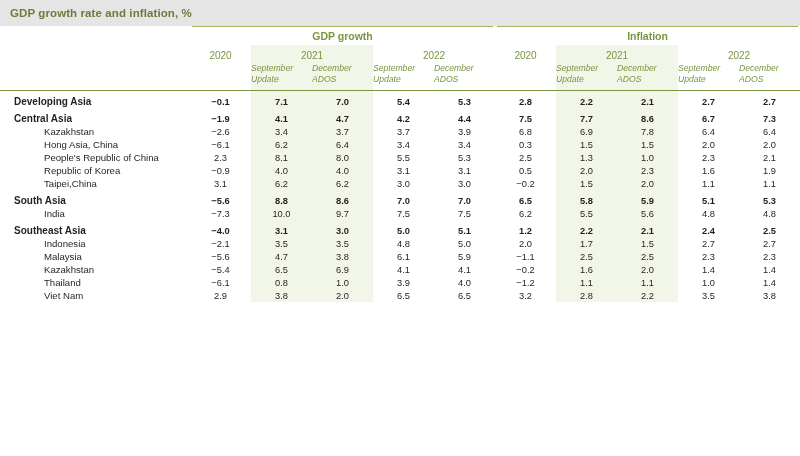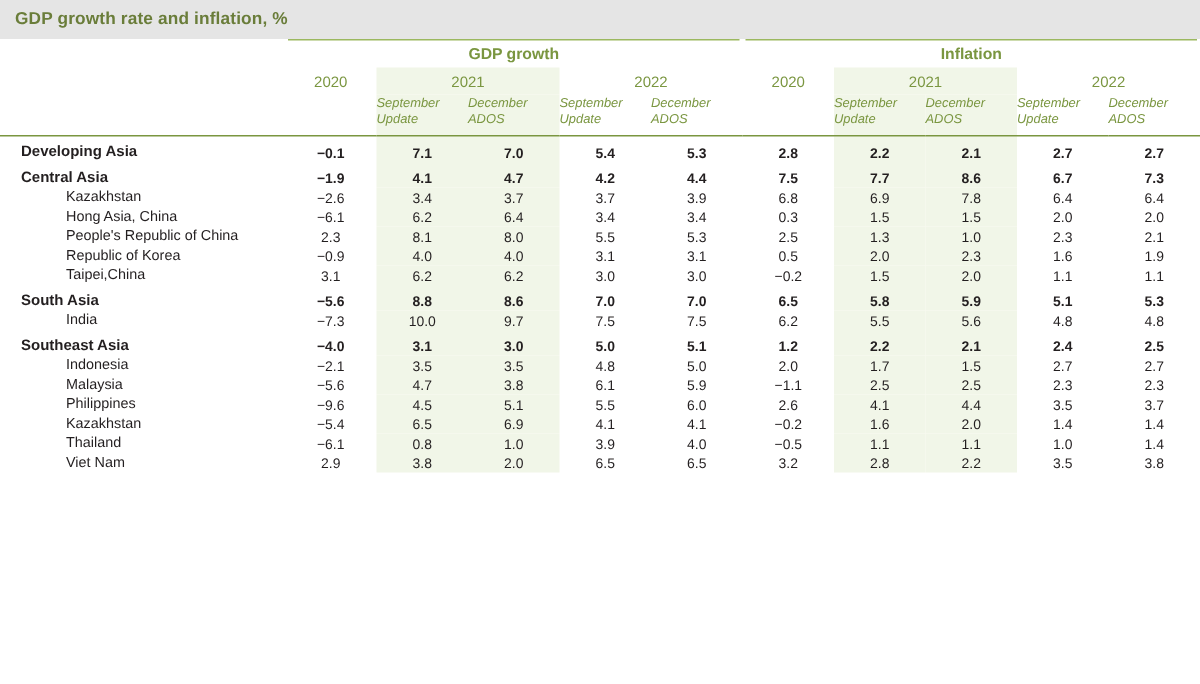--- a/index.html
+++ b/index.html
@@ -357,53 +357,40 @@
           <td class="num shade">3.8</td>
           <td class="num">6.1</td>
           <td class="num">5.9</td>
           <td class="num">−1.1</td>
           <td class="num shade">2.5</td>
           <td class="num shade">2.5</td>
           <td class="num">2.3</td>
           <td class="num">2.3</td>
         </tr>
         <tr class="sub">
-          <td class="row-label indent">Philippines</td>
-          <td class="num">−9.6</td>
-          <td class="num shade">4.5</td>
-          <td class="num shade">5.1</td>
-          <td class="num">5.5</td>
-          <td class="num">6.0</td>
-          <td class="num">2.6</td>
-          <td class="num shade">4.1</td>
-          <td class="num shade">4.4</td>
-          <td class="num">3.5</td>
-          <td class="num">3.7</td>
-        </tr>
-        <tr class="sub">
           <td class="row-label indent">Kazakhstan</td>
           <td class="num">−5.4</td>
           <td class="num shade">6.5</td>
           <td class="num shade">6.9</td>
           <td class="num">4.1</td>
           <td class="num">4.1</td>
           <td class="num">−0.2</td>
           <td class="num shade">1.6</td>
           <td class="num shade">2.0</td>
           <td class="num">1.4</td>
           <td class="num">1.4</td>
         </tr>
         <tr class="sub">
           <td class="row-label indent">Thailand</td>
           <td class="num">−6.1</td>
           <td class="num shade">0.8</td>
           <td class="num shade">1.0</td>
           <td class="num">3.9</td>
           <td class="num">4.0</td>
-          <td class="num">−0.5</td>
+          <td class="num">−1.2</td>
           <td class="num shade">1.1</td>
           <td class="num shade">1.1</td>
           <td class="num">1.0</td>
           <td class="num">1.4</td>
         </tr>
         <tr class="sub">
           <td class="row-label indent">Viet Nam</td>
           <td class="num">2.9</td>
           <td class="num shade">3.8</td>
           <td class="num shade">2.0</td>

